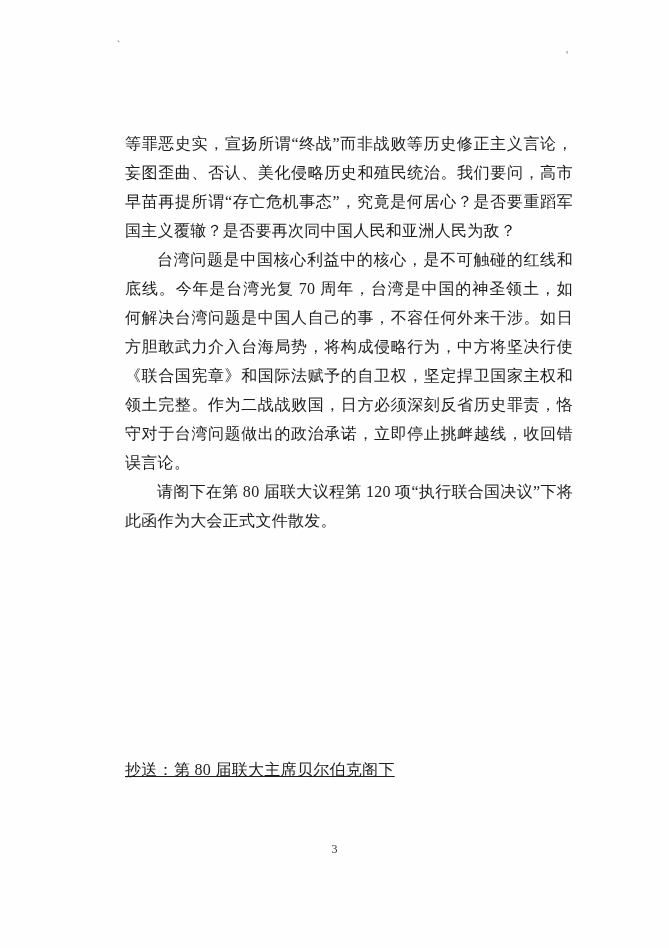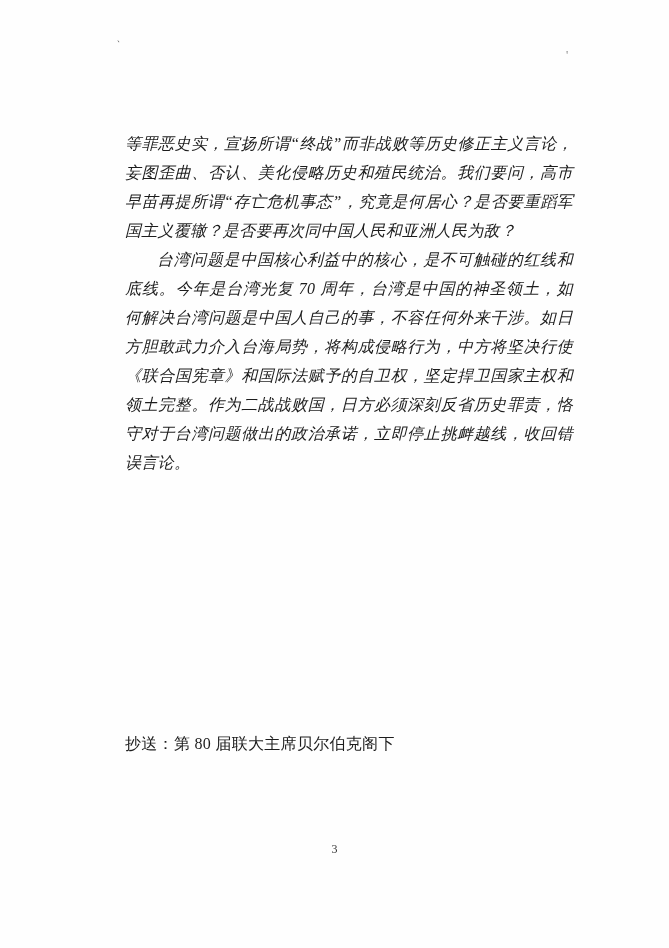--- a/index.html
+++ b/index.html
@@ -27,21 +27,20 @@
   .mark.tr { left: 566px; top: 48px; color: #888; font-size: 12px; }
   .content {
     position: absolute;
     left: 125px;
     top: 129px;
     width: 448px;
     font-size: 16px;
     line-height: 29px;
     text-align: justify;
     letter-spacing: 0.3px;
-    font-style: italic;
   }
   .content p { margin: 0; }
   .content p.indent { text-indent: 2em; }
   .sig-block {
     position: absolute;
     left: 266px;
     top: 572px;
     width: 330px;
     text-align: center;
   }
@@ -51,23 +50,24 @@
   }
   .handwritten svg { display: inline-block; }
   .sig-line {
     font-size: 16px;
     line-height: 31px;
     letter-spacing: 0.3px;
   }
   .cc {
     position: absolute;
     left: 125px;
-    top: 734px;
+    top: 760px;
     font-size: 16px;
     letter-spacing: 0.3px;
+    text-decoration: underline;
   }
   .pagenum {
     position: absolute;
     left: 0;
     top: 842px;
     width: 100%;
     text-align: center;
     font-size: 12px;
     color: #333;
   }
@@ -76,20 +76,21 @@
 <body>
 
 <div class="sheet">
 
   <span class="mark tl">、</span>
   <span class="mark tr">'</span>
 
   <div class="content">
     <p>等罪恶史实，宣扬所谓“终战”而非战败等历史修正主义言论，妄图歪曲、否认、美化侵略历史和殖民统治。我们要问，高市早苗再提所谓“存亡危机事态”，究竟是何居心？是否要重蹈军国主义覆辙？是否要再次同中国人民和亚洲人民为敌？</p>
     <p class="indent">台湾问题是中国核心利益中的核心，是不可触碰的红线和底线。今年是台湾光复 70 周年，台湾是中国的神圣领土，如何解决台湾问题是中国人自己的事，不容任何外来干涉。如日方胆敢武力介入台海局势，将构成侵略行为，中方将坚决行使《联合国宪章》和国际法赋予的自卫权，坚定捍卫国家主权和领土完整。作为二战战败国，日方必须深刻反省历史罪责，恪守对于台湾问题做出的政治承诺，立即停止挑衅越线，收回错误言论。</p>
+    <p class="indent">请阁下在第 80 届联大议程第 120 项“执行联合国决议”下将此函作为大会正式文件散发。</p>
   </div>
 
 
   <div class="cc">抄送：第 80 届联大主席贝尔伯克阁下</div>
 
   <div class="pagenum">3</div>
 
 </div>
 
 </body></html>

